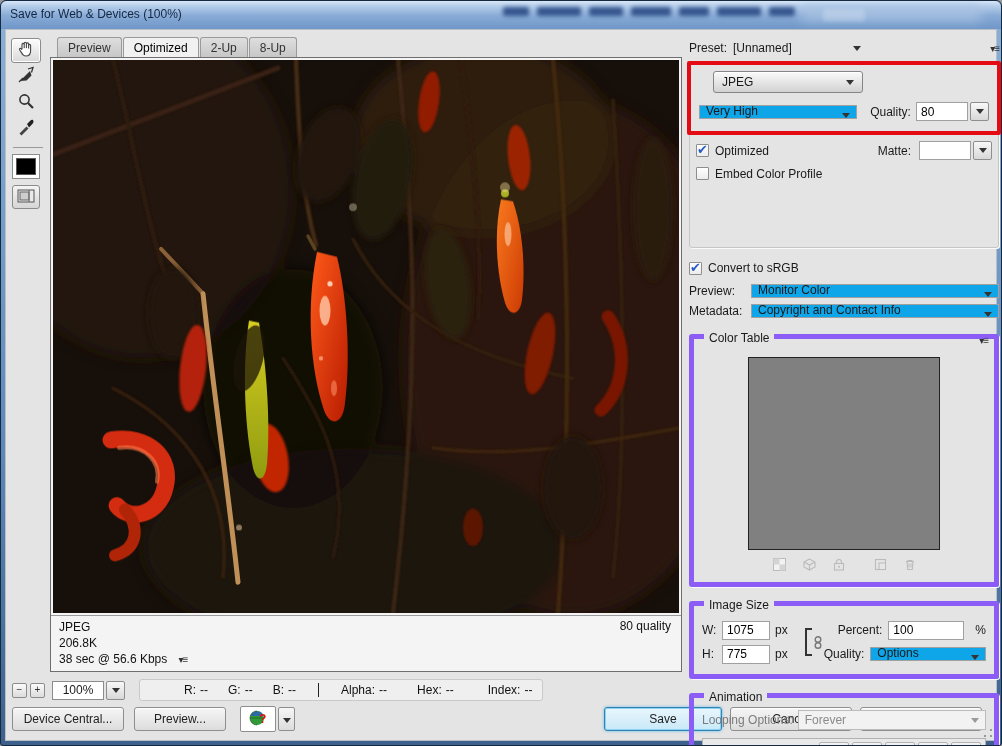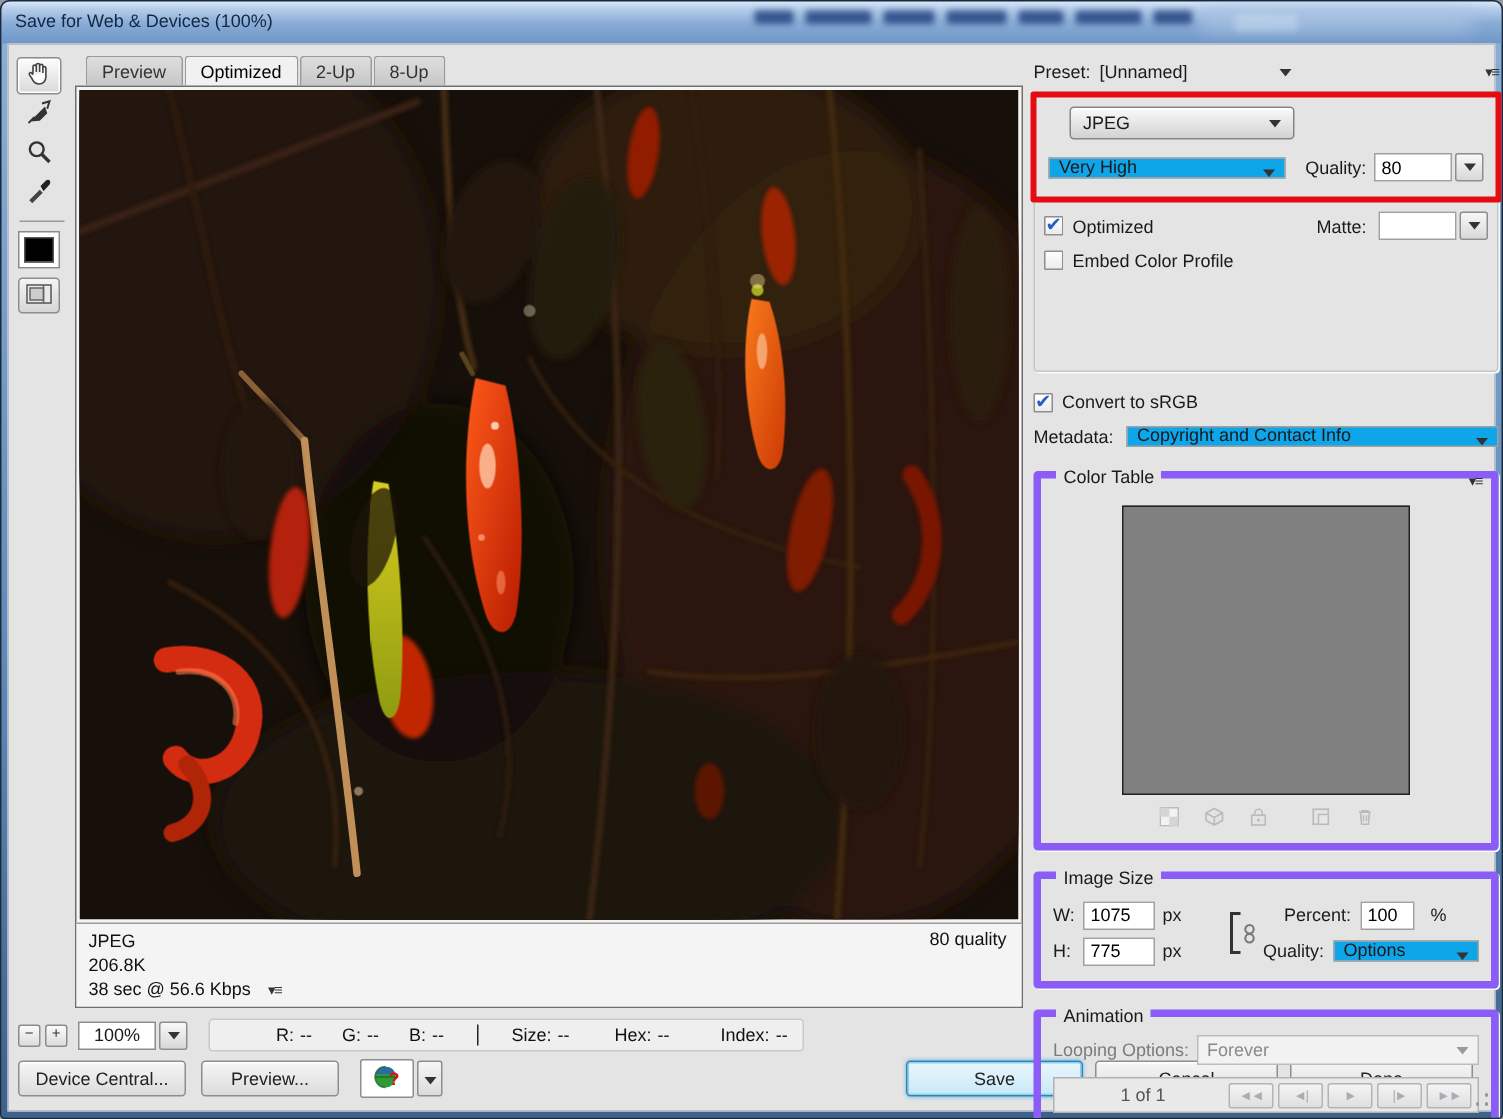--- a/index.html
+++ b/index.html
@@ -329,21 +329,21 @@
         <div class="spin-btn" style="width:19px;height:19px;margin-left:2px;border:1px solid #8e8e8e;border-radius:2px;background:linear-gradient(180deg,#f8f8f8,#d8d8d8);display:flex;align-items:center;justify-content:center;">
             <span class="caret"></span>
           </div>
       </div>
       <div class="info-strip">
         <span class="info-pair gap28"></span>
         <span class="info-pair"><span>R:</span><b>--</b></span>
         <span class="info-pair" style="margin-left:14px"><span>G:</span><b>--</b></span>
         <span class="info-pair" style="margin-left:14px"><span>B:</span><b>--</b></span>
         <span class="info-div"></span>
-        <span class="info-pair"><span>Size:</span><b>--</b></span>
+        <span class="info-pair"><span>Alpha:</span><b>--</b></span>
         <span class="info-pair" style="margin-left:24px"><span>Hex:</span><b>--</b></span>
         <span class="info-pair" style="margin-left:28px"><span>Index:</span><b>--</b></span>
       </div>
     </div>
 
     <div class="footer">
       <div class="btn" style="left:0;width:112px">Device Central...</div>
       <div class="btn" style="left:122px;width:92px">Preview...</div>
       <div class="globe-btn" style="left:228px;top:-1px">
         <span>
@@ -415,20 +415,27 @@
           </span>
         </div>
       </div>
 
       <div class="mid-rows">
         <div class="row" style="height:20px">
           <span class="cb checked">
             <span class="cb-box"></span>
             <span>Convert to sRGB</span>
           </span>
+        </div>
+        <div class="label-combo-row">
+          <span class="lbl">Preview:</span>
+          <div class="white-combo">
+            <span class="val">Monitor Color</span>
+            <span class="caret"></span>
+          </div>
         </div>
         <div class="label-combo-row">
           <span class="lbl">Metadata:</span>
           <div class="white-combo">
             <span class="val">Copyright and Contact Info</span>
             <span class="caret"></span>
           </div>
         </div>
       </div>
 
@@ -481,21 +488,21 @@
             <span class="chain">
               <svg width="10" height="15" viewBox="0 0 10 15">
                   <circle cx="5" cy="4.5" r="2.8" fill="none" stroke="#777" stroke-width="1.4"></circle>
                   <circle cx="5" cy="10.5" r="2.8" fill="none" stroke="#777" stroke-width="1.4"></circle>
                 </svg>
             </span>
           </div>
           <div class="is-right">
             <div class="is-row">
               <span class="rl" style="margin-left:14px">Percent:</span>
-              <input class="pct" style="width: 36px;" value="100">
+              <input class="pct" style="width: 76px;" value="100">
               <span class="unit">%</span>
             </div>
             <div class="is-row">
               <span class="rl">Quality:</span>
               <div class="white-combo bicubic">
                 <span class="val">Options</span>
                 <span class="caret"></span>
               </div>
             </div>
           </div>

